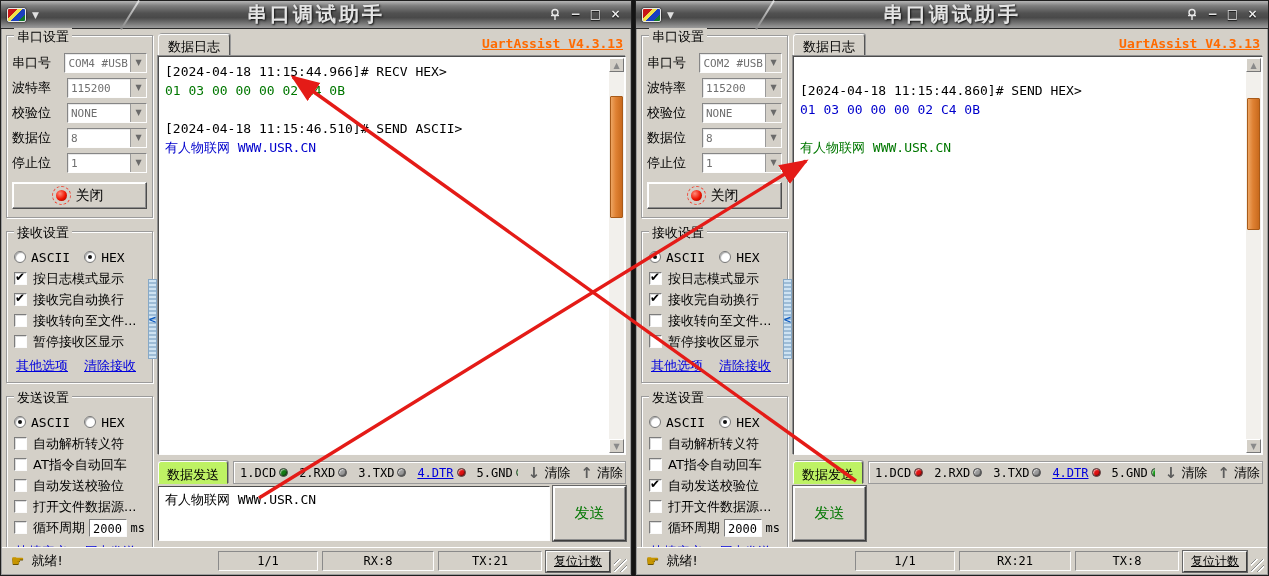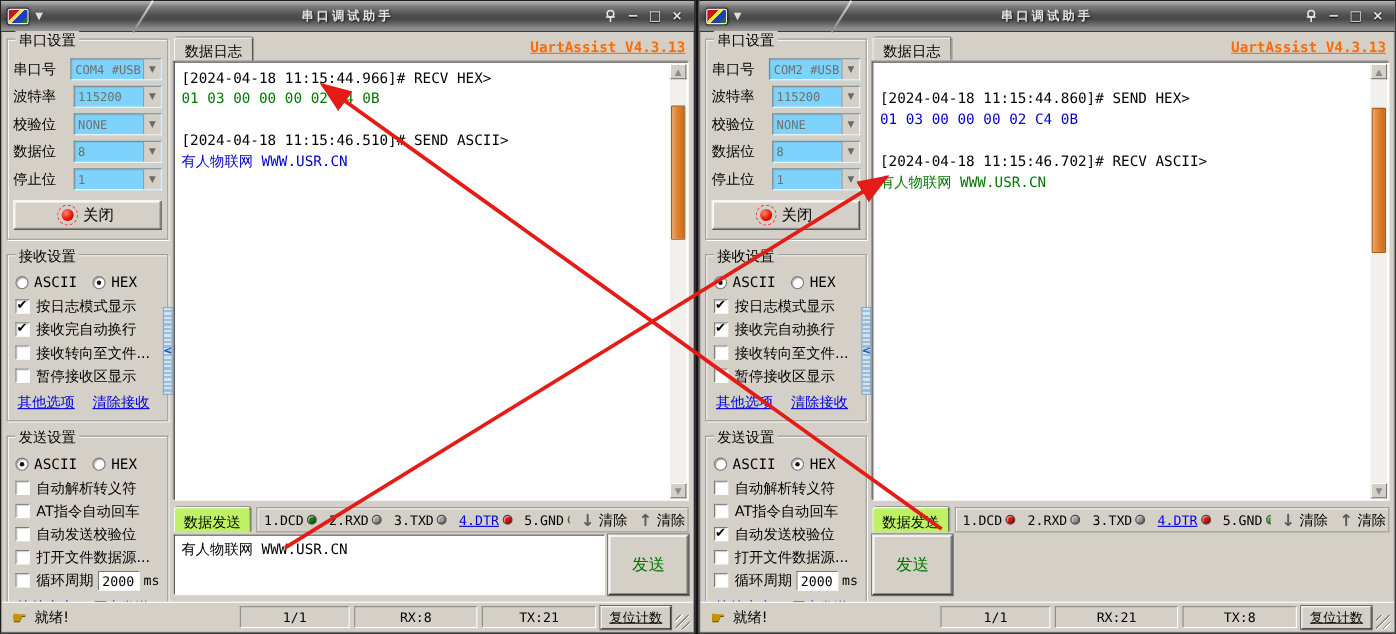--- a/index.html
+++ b/index.html
@@ -8,35 +8,35 @@
   #stage { display:flex; gap:3px; width:1269px; height:576px; }
   .win { position:relative; width:632px; height:576px; background:#d4d0c8; border:1px solid #1f1f1f; box-shadow:inset 0 0 0 1px #9e9e9e; flex:0 0 auto; }
   .win.w1 { width:634px; }
 
   
   .titlebar { position:relative; height:28px; background:linear-gradient(180deg,#b6b6b6 0%,#7d7d7d 18%,#515151 45%,#494949 62%,#9c9c9c 100%); border-bottom:1px solid #2c2c2c; display:flex; align-items:center; }
   .applogo { width:19px; height:14px; margin-left:6px; border:1px solid #e8e8e8; border-radius:2px; background:linear-gradient(135deg,#c81616 0 34%,#f2e24a 34% 50%,#1b3fbf 50% 78%,#127a2a 78%); box-shadow:0 0 2px #000; }
   .menu-arrow { color:#e0e0e0; font-size:9px; margin-left:6px; }
   .swoosh { position:absolute; top:-3px; width:2px; height:34px; background:linear-gradient(180deg,#efefef,#8a8a8a); transform:rotate(32deg); opacity:.85; }
   .swoosh.s1 { left:128px; }
-  .title { position:absolute; left:0; right:0; text-align:center; font-size:11px; font-weight:bold; letter-spacing:3px; color:#e4e4e4; text-shadow:1px 1px 2px #141414,0 -1px 0 #8d8d8d; }
+  .title { position:absolute; left:0; right:0; text-align:center; font-size:20px; font-weight:bold; letter-spacing:3px; color:#e4e4e4; text-shadow:1px 1px 2px #141414,0 -1px 0 #8d8d8d; }
   .caption-right { margin-left:auto; display:flex; align-items:center; z-index:2; margin-right:7px; gap:3px; }
   .pin { width:17px; height:16px; display:flex; align-items:center; justify-content:center; }
   .wb { width:17px; height:16px; color:#ececec; font-size:12px; line-height:15px; text-align:center; font-weight:bold; text-shadow:0 1px 1px #000; }
 
   
   .cbody { position:absolute; top:28px; left:0; right:0; bottom:29px;border-radius:25px; }
 
   
   .settings { position:absolute; left:5px; top:6px; width:147px; }
   .group { position:relative; border:1px solid #9b9b9b; box-shadow:inset 1px 1px 0 #fff, 1px 1px 0 #fff; margin-bottom:13px; padding-top:14px; background:#d4d0c8; }
   .legend { position:absolute; top:-8px; left:7px; background:#d4d0c8; padding:0 3px; font-size:13px; color:#000; }
   .srow { display:flex; align-items:center; height:25px; padding:0 5px; }
   .slbl { width:55px; font-size:13px; }
-  .combo { flex:1; height:20px; background:#7dd3fc; border:1px solid; border-color:#868686 #fdfdfd #fdfdfd #868686; box-shadow:inset 1px 1px 0 #5a5a5a22; display:flex; }
+  .combo { flex:1; height:20px; background:#ffffff; border:1px solid; border-color:#868686 #fdfdfd #fdfdfd #868686; box-shadow:inset 1px 1px 0 #5a5a5a22; display:flex; }
   .combo-text { flex:1; overflow:hidden; white-space:nowrap; font-family:"DejaVu Sans Mono","Liberation Mono",monospace; font-size:11px; color:#6f6f6f; padding:3px 2px 0 3px; }
   .combo-btn { width:16px; background:#d4d0c8; border-left:1px solid #9a9a9a; color:#6a6a6a; font-size:8px; text-align:center; line-height:18px; }
   .close-btn { margin:7px 5px 8px; height:27px; background:#d4d0c8; border:1px solid; border-color:#fdfdfd #4c4c4c #4c4c4c #fdfdfd; box-shadow:inset -1px -1px 0 #8e8e8e, inset 1px 1px 0 #fff; display:flex; align-items:center; justify-content:center; gap:9px; font-size:14px; }
   .led { position:relative; width:11px; height:11px; border-radius:50%; background:radial-gradient(circle at 35% 32%,#ff8a78,#ee1400 55%,#8f0000); }
   .led::before { content:""; position:absolute; inset:-4px; border:1px dashed #f04434; border-radius:50%; }
 
   .radio-row { display:flex; align-items:center; height:22px; padding:0 7px; }
   .radio { width:12px; height:12px; border-radius:50%; background:#fff; border:1px solid #777; box-shadow:inset 1px 1px 1px #aaa; position:relative; margin-right:5px; }
   .radio.sel::after { content:""; position:absolute; inset:3px; border-radius:50%; background:#111; }
   .rlbl { font-size:13px; font-family:"DejaVu Sans Mono","Liberation Mono",monospace; margin-right:14px; }
@@ -444,21 +444,20 @@
       <div class="main">
         <div class="tabrow">
           <div class="tab">数据日志</div>
           <div class="version">UartAssist V4.3.13</div>
         </div>
         <div class="logarea">
           <div class="logline" style="color: rgb(0, 0, 0);"></div>
           <div class="logline" style="color: rgb(0, 0, 0);">[2024-04-18 11:15:44.860]# SEND HEX&gt;</div>
           <div class="logline" style="color: rgb(0, 0, 204);">01 03 00 00 00 02 C4 0B</div>
           <div class="logline" style="color: rgb(0, 0, 0);"></div>
-          <div class="logline" style="color: rgb(0, 0, 0);">[2024-04-18 11:15:46.702]# RECV ASCII&gt;</div>
           <div class="logline" style="color: rgb(0, 119, 0);">有人物联网 WWW.USR.CN</div>
           <div class="vscroll">
             <div class="sbtn up">▲</div>
             <div class="sb-thumb"></div>
             <div class="sbtn dn">▼</div>
           </div>
         </div>
         <div class="sendrow">
           <div class="tab2">数据发送</div>
           <div class="sigbox">

